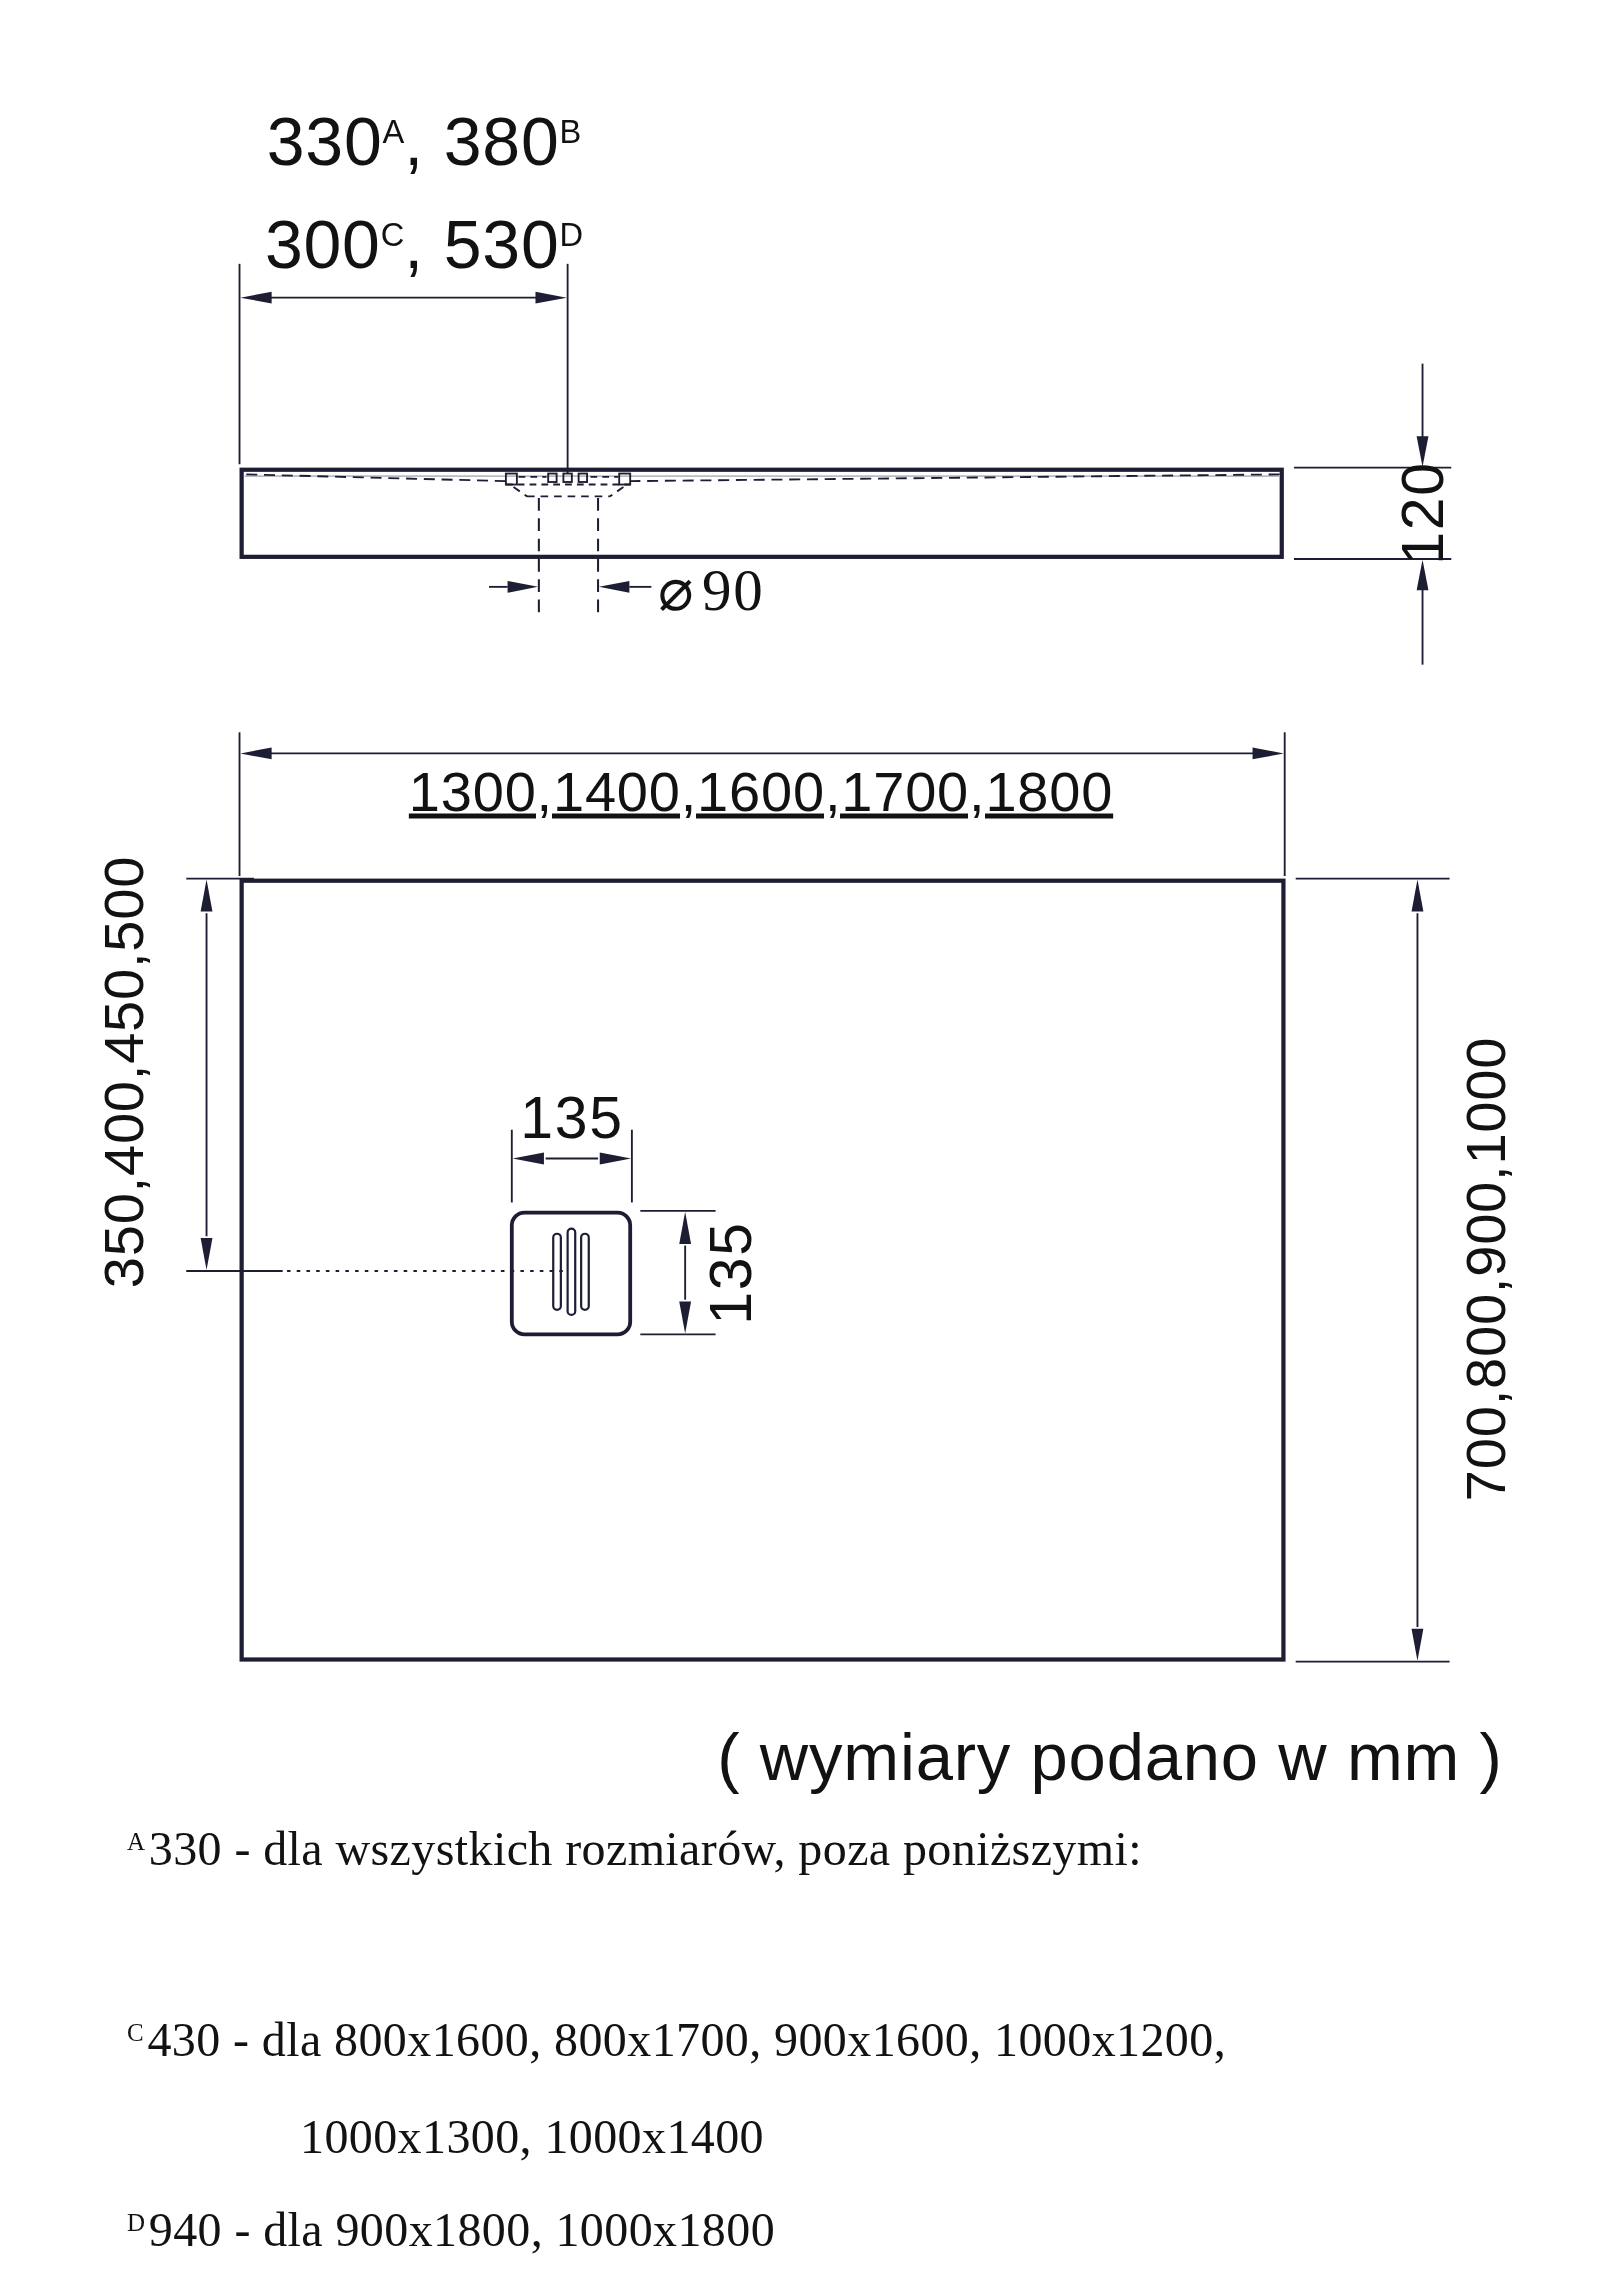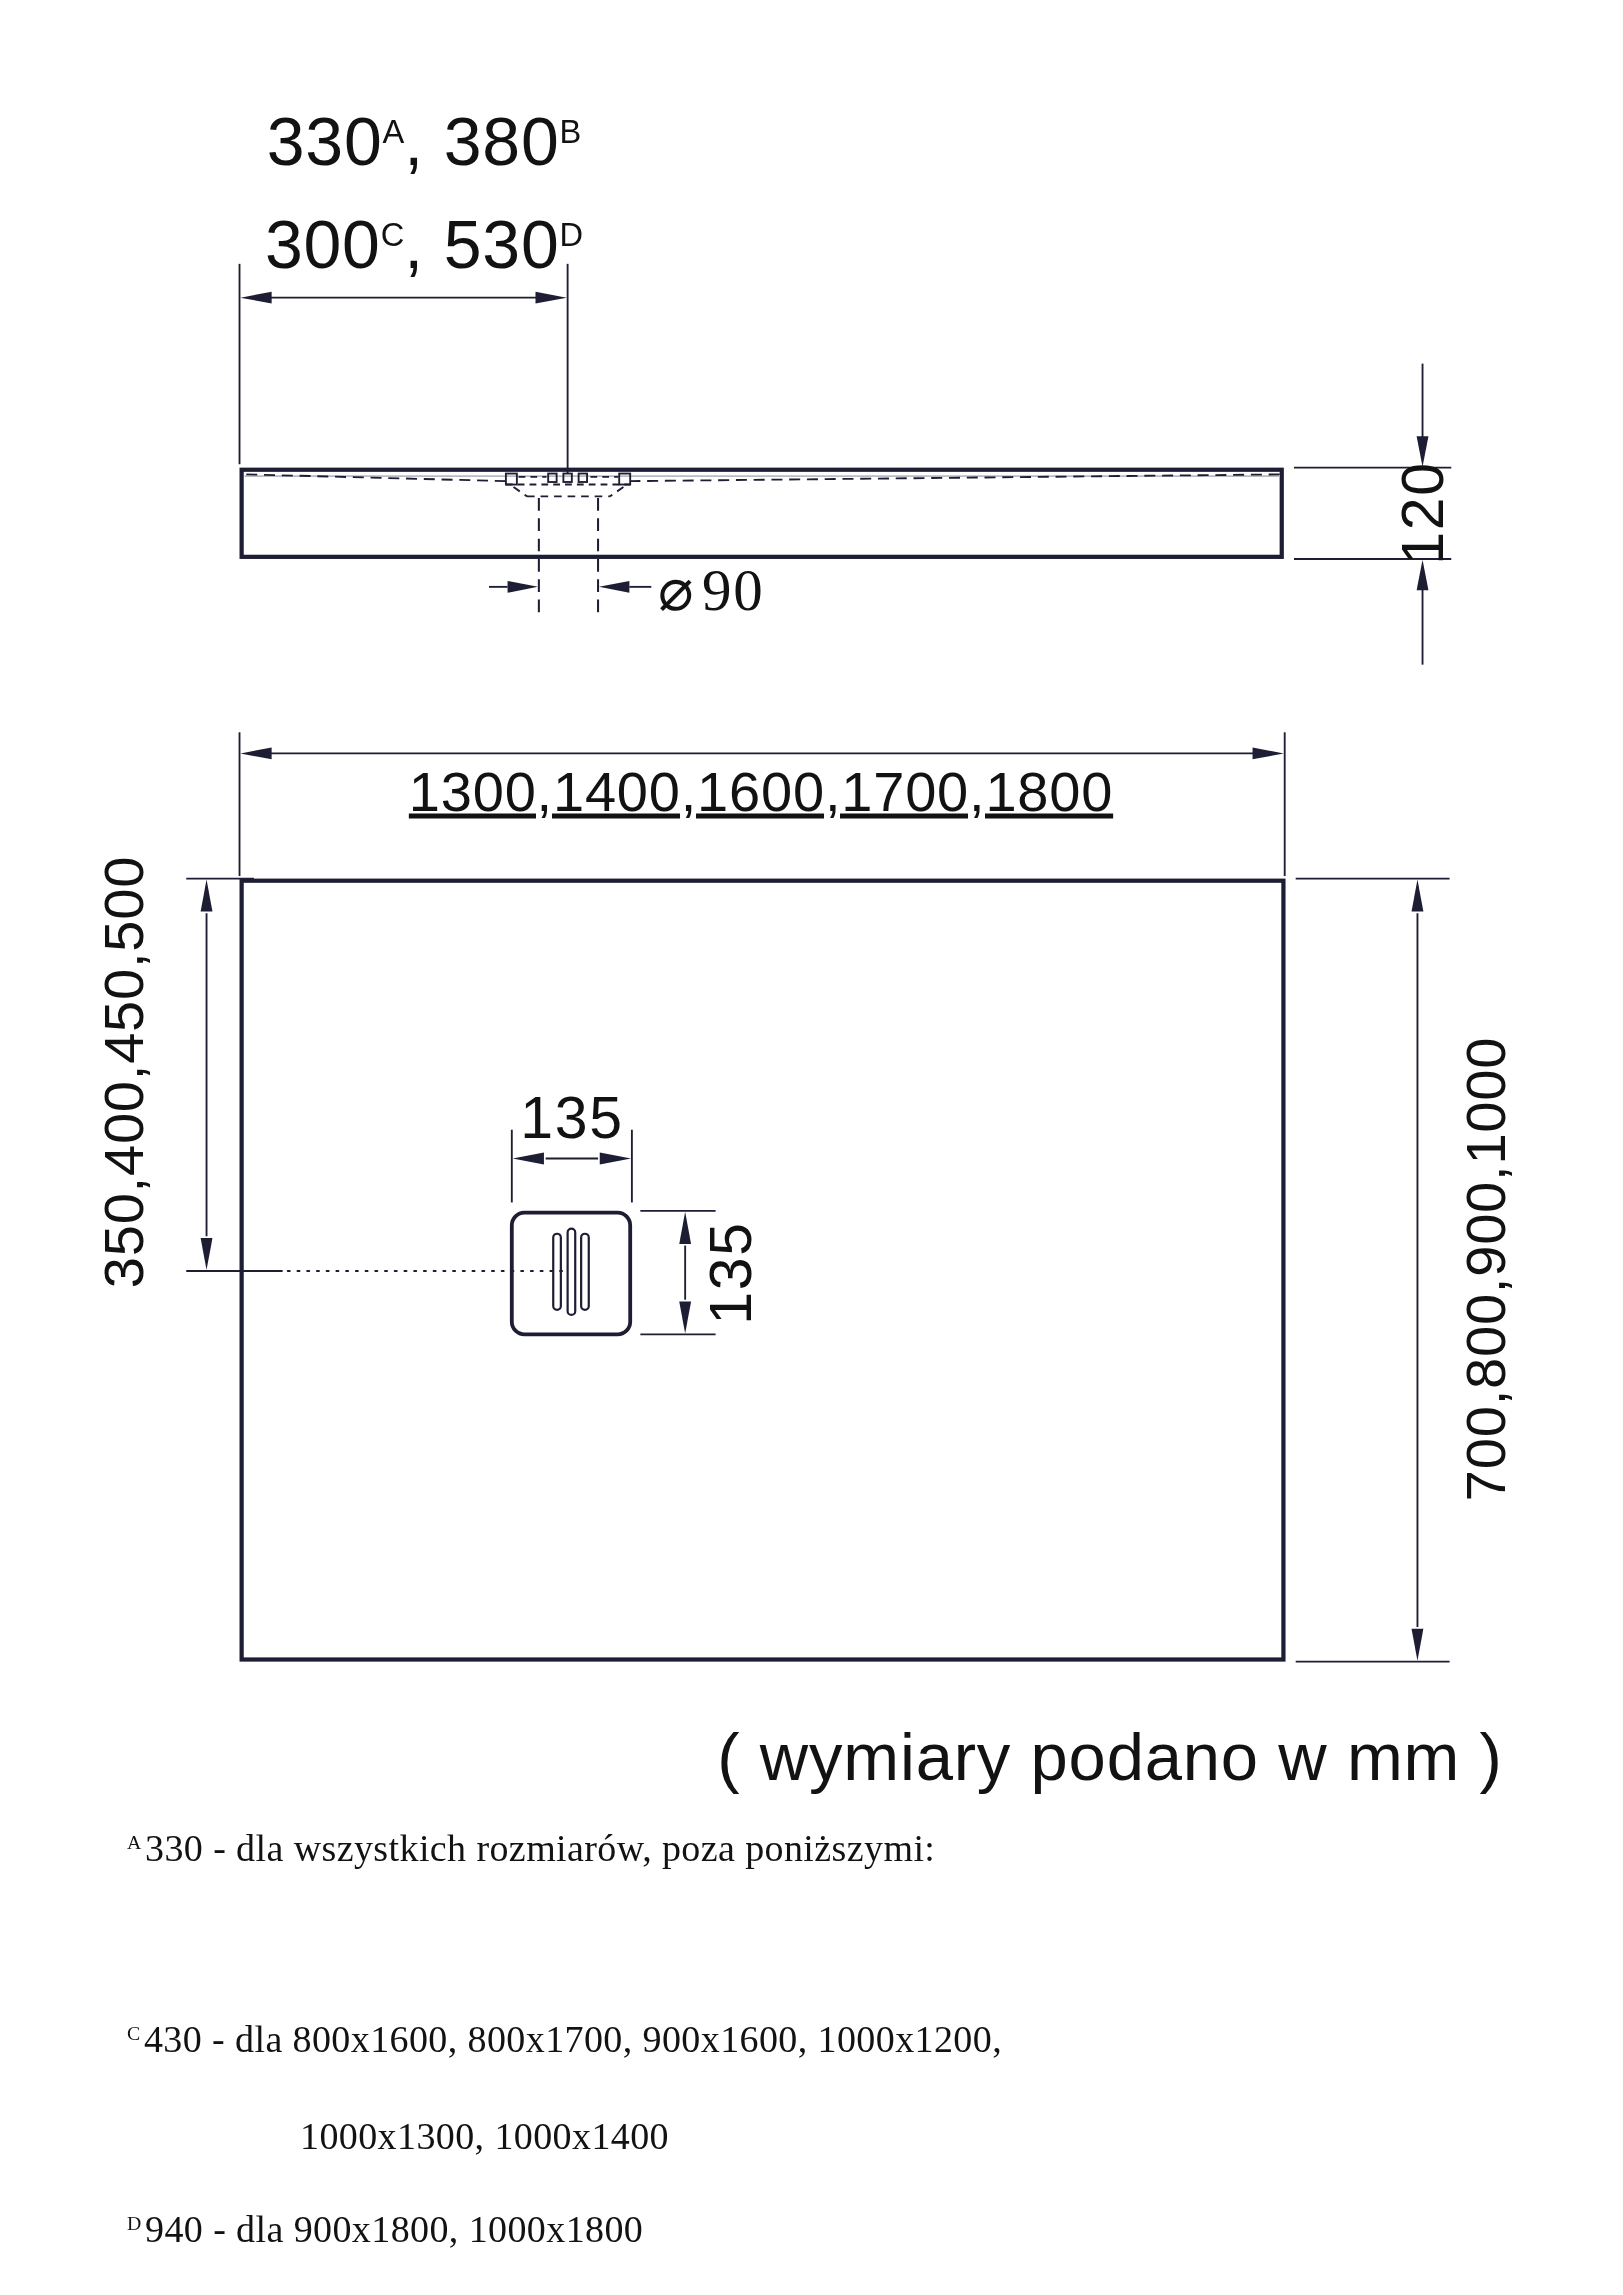--- a/index.html
+++ b/index.html
@@ -8,21 +8,21 @@
   .canvas{position:relative;width:1624px;height:2295px;background:#ffffff;}
   svg.linework{position:absolute;left:0;top:0;}
   .txt{position:absolute;white-space:nowrap;color:#121212;}
   .center{transform:translate(-50%,-50%);}
   .rot{transform:translate(-50%,-50%) rotate(-90deg);}
   .dim{font-size:59px;letter-spacing:1.7px;}
   .nums{font-size:56px;letter-spacing:0.8px;}
   .topdims{font-size:68px;line-height:93px;text-align:center;letter-spacing:0.8px;}
   .topdims .sup{font-size:.48em;vertical-align:.66em;letter-spacing:0;}
   .note{font-size:67px;letter-spacing:0.8px;}
-  .foot{font-size:38px;letter-spacing:0.4px;}
+  .foot{font-size:48px;letter-spacing:0.4px;}
   .fsup{font-size:.52em;vertical-align:.6em;margin-right:3.4px;}
   .vmid{transform:translateY(-50%);font-family:Liberation Serif, serif;}
   .hmid{transform:translateX(-50%);}
 </style>
 </head>
 <body>
 
 <div class="canvas">
 
   <svg class="linework" width="1624" height="2295" viewBox="0 0 1920 2714">

